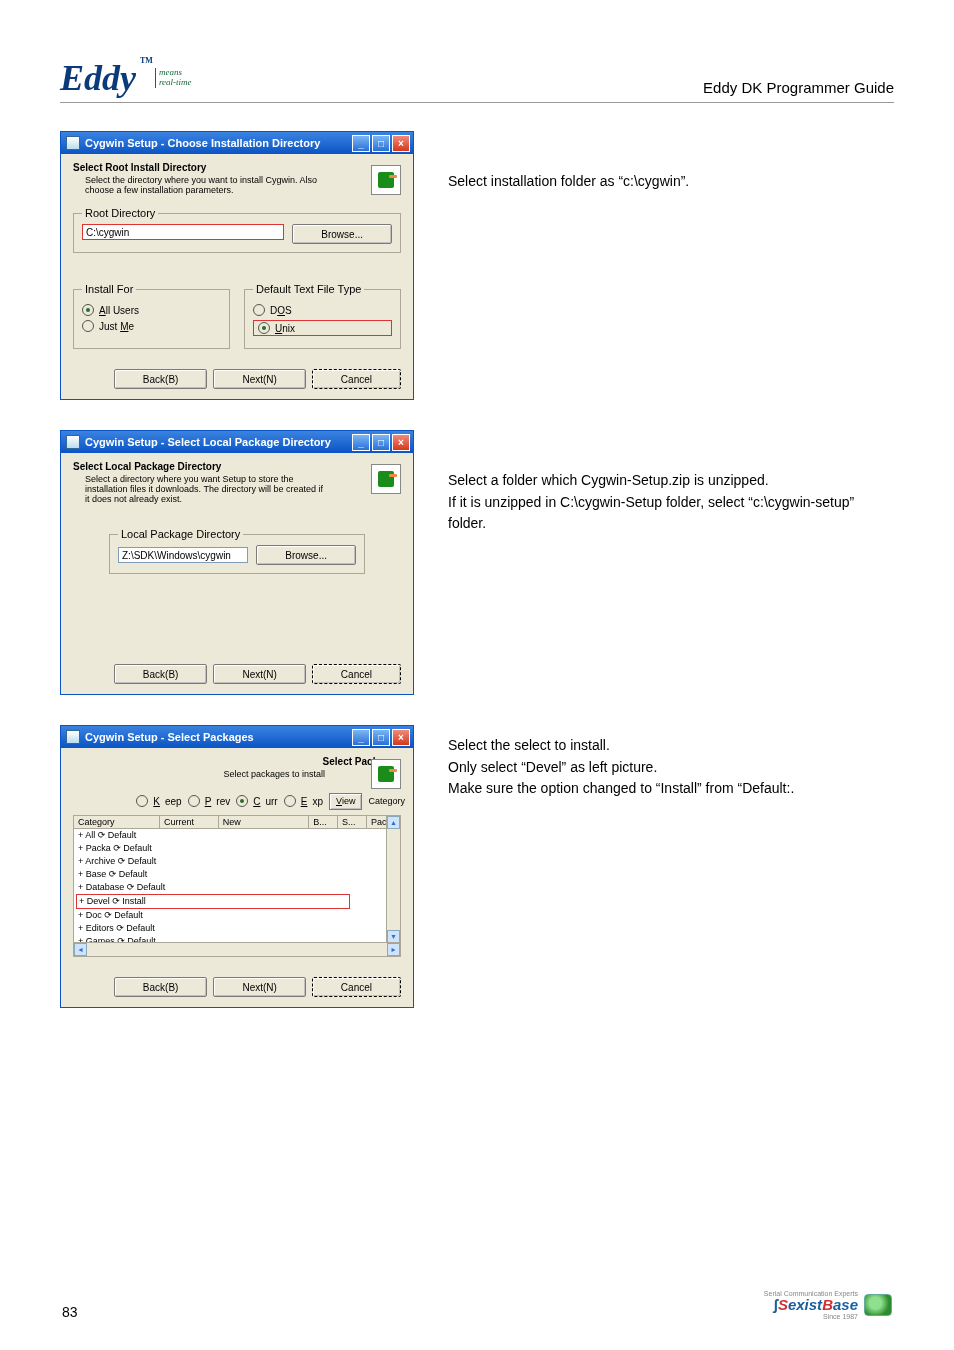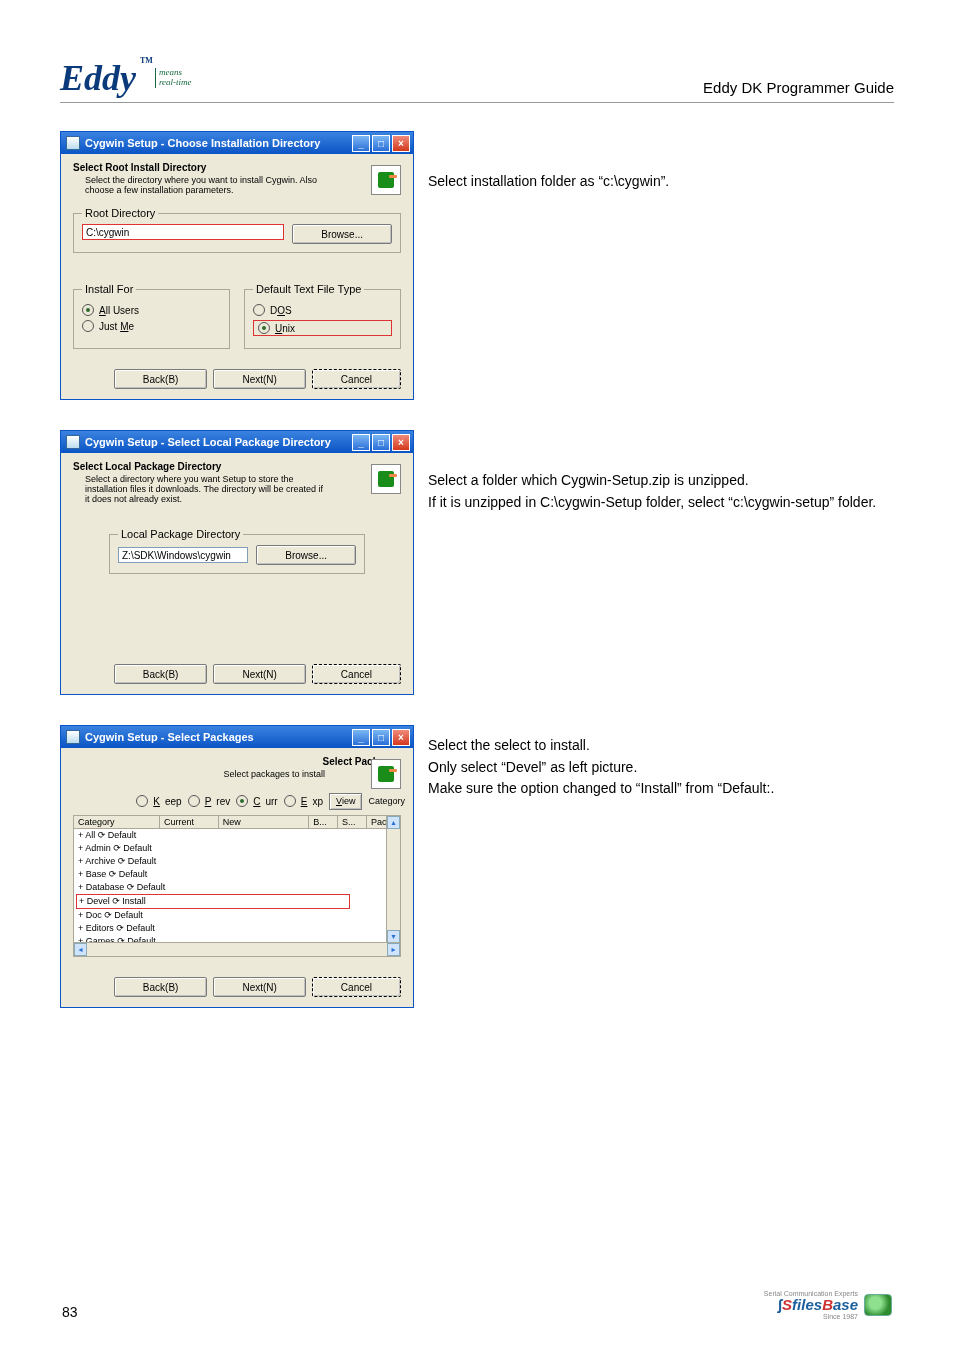--- a/index.html
+++ b/index.html
@@ -57,21 +57,21 @@
     border-left: 1px solid #18683f;
     padding-left: 3px;
     margin-left: 2px;
   }
   .guide-title {
     font-size: 15px;
     color: #000;
   }
   .row {
     display: flex;
-    gap: 14px;
+    gap: 34px;
     margin-bottom: 30px;
   }
   .dialog {
     width: 352px;
     border: 1px solid #0a54c5;
     background: #ece9d8;
     font-size: 10px;
     color: #000;
   }
   .titlebar {
@@ -431,21 +431,21 @@
           <div class="list-hdr">
             <div class="hcell cat">Category</div>
             <div class="hcell cur">Current</div>
             <div class="hcell new">New</div>
             <div class="hcell b">B...</div>
             <div class="hcell s">S...</div>
             <div class="hcell pkg">Packa</div>
           </div>
           <div class="list-body">
             <div class="litem">+ All ⟳ Default</div>
-            <div class="litem">  + Admin ⟳ Default</div>
+            <div class="litem">  + Packa ⟳ Default</div>
             <div class="litem">  + Archive ⟳ Default</div>
             <div class="litem">  + Base ⟳ Default</div>
             <div class="litem">  + Database ⟳ Default</div>
             <div class="litem hl">  + Devel ⟳ Install</div>
             <div class="litem">  + Doc ⟳ Default</div>
             <div class="litem">  + Editors ⟳ Default</div>
             <div class="litem">  + Games ⟳ Default</div>
           </div>
           <div class="vscroll">
             <div class="scrbtn">▴</div>
@@ -472,19 +472,19 @@
       <div>Make sure the option changed to  “Install” from  “Default:.</div>
     </div>
   </div>
 
   <div class="pgnum">83</div>
 
   <div class="sbase">
     <div class="txt">
       <div class="sub">Serial Communication Experts</div>
       <div class="main">
-        <span style="font-style:italic; color:#1a5f9e;">∫</span><span class="red">S</span><span>files</span><span class="red">B</span><span>ase</span>
+        <span style="font-style:italic; color:#1a5f9e;">∫</span><span class="red">S</span><span>exist</span><span class="red">B</span><span>ase</span>
       </div>
       <div class="sub">Since 1987</div>
     </div>
     <div class="frog"></div>
   </div>
 </div>
 
 </body></html>

